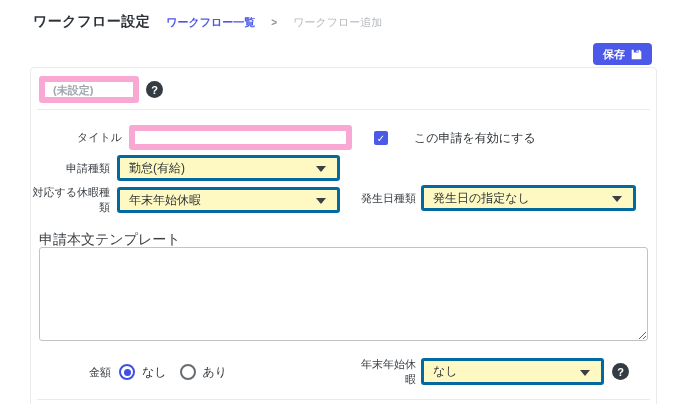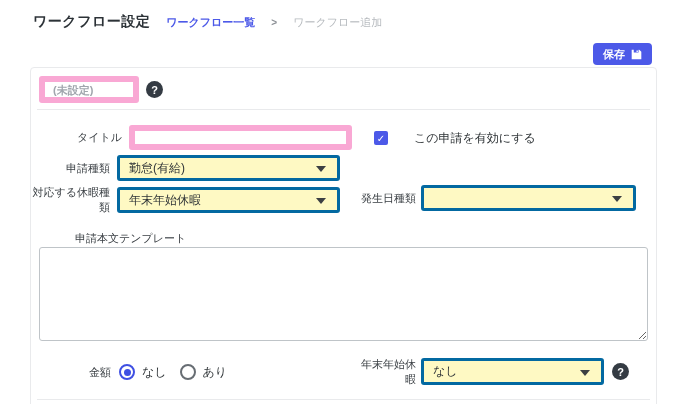--- a/index.html
+++ b/index.html
@@ -56,21 +56,21 @@
   .checkbox-row { position:absolute; left:343px; top:61px; height:18px; display:flex; align-items:center; cursor:pointer; }
   .checkbox { width:14px; height:14px; background:#4c59e8; border-radius:2px; color:#fff;
     font-size:10px; font-weight:bold; display:inline-flex; align-items:center; justify-content:center; }
   .checkbox-label { margin-left:26px; font-size:12px; color:#2f3437; }
 
   .rrow { position:absolute; display:flex; align-items:center; }
   .row-occur { top:117px; left:322px; }
   .row-occur .label-cell { width:68px; text-align:right; padding-right:5px; }
   .row-occur .select { width:215px; }
 
-  .template-label { position:absolute; left:8px; top:163px; font-size:11px; color:#3b4045;margin-left:36px; }
+  .template-label { position:absolute; left:8px; top:163px; font-size:14px; color:#3b4045; }
   .template-textarea { position:absolute; left:8px; top:179px; width:609px; height:94px;
     border:1px solid #bfc4c8; border-radius:3px; resize:both; font-family:inherit; font-size:12px;
     color:#2f3437; padding:6px 8px; outline:none; }
 
   .amount-row { top:291px; left:0; height:26px; }
   .amount-row .label-cell { width:84px; text-align:right; padding-right:4px; }
   .radio-opt { display:flex; align-items:center; margin-left:4px; cursor:pointer; }
   .radio-opt + .radio-opt { margin-left:13px; }
   .radio { width:16px; height:16px; border-radius:50%; background:#fff; display:inline-flex;
     align-items:center; justify-content:center; }
@@ -134,20 +134,21 @@
       <span class="field-label label-cell">対応する休暇種類</span>
       <div class="select">
         <span class="value">年末年始休暇</span>
         <span class="caret"></span>
       </div>
     </div>
 
     <div class="rrow row-occur">
       <span class="field-label label-cell">発生日種類</span>
       <div class="select">
+        <span class="value">発生日の指定なし</span>
         <span class="caret"></span>
       </div>
     </div>
 
     <div class="template-label">申請本文テンプレート</div>
     <textarea class="template-textarea" style=""></textarea>
 
     <div class="lrow amount-row">
       <span class="field-label label-cell">金額</span>
       <span class="radio-opt">

